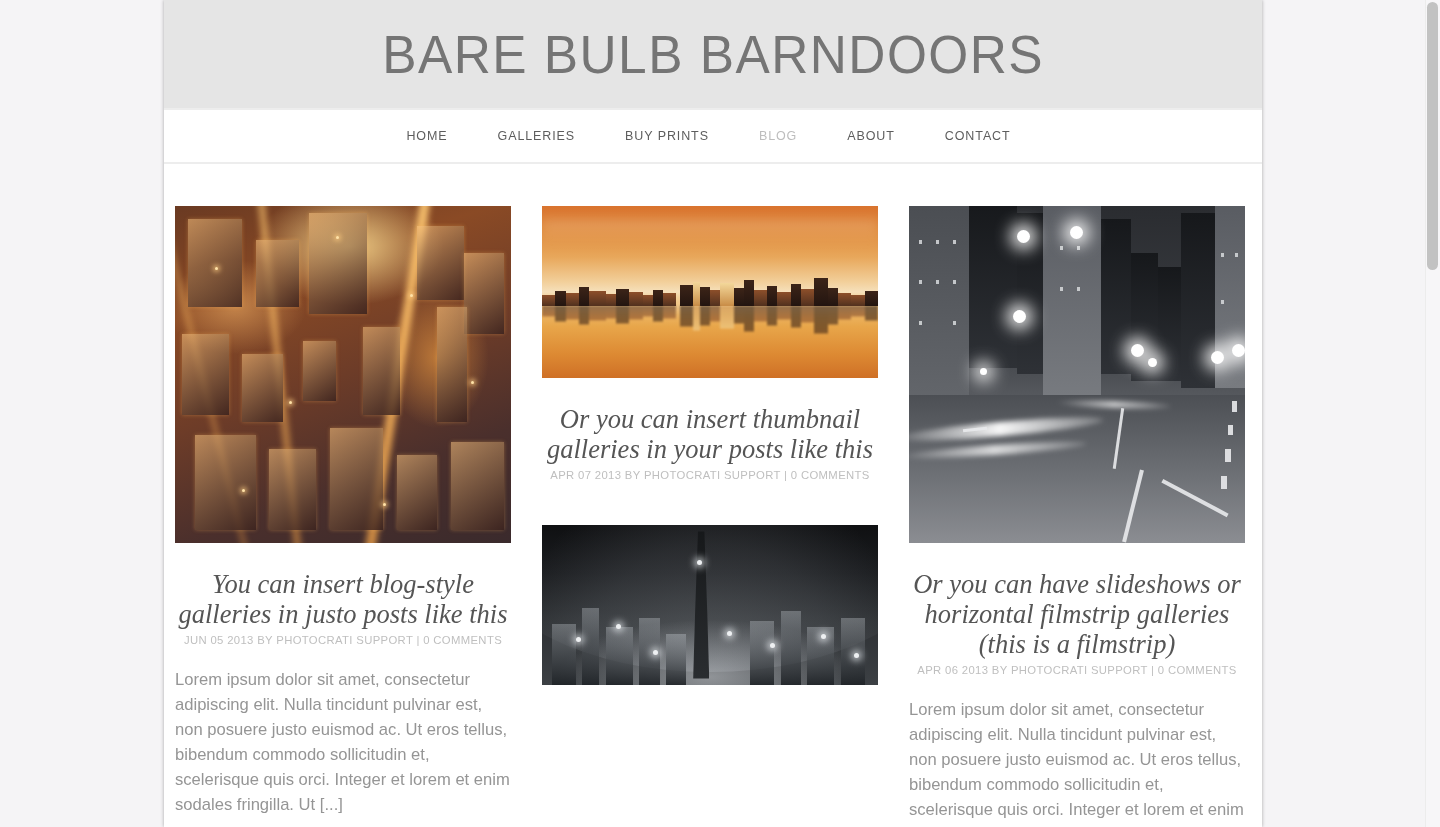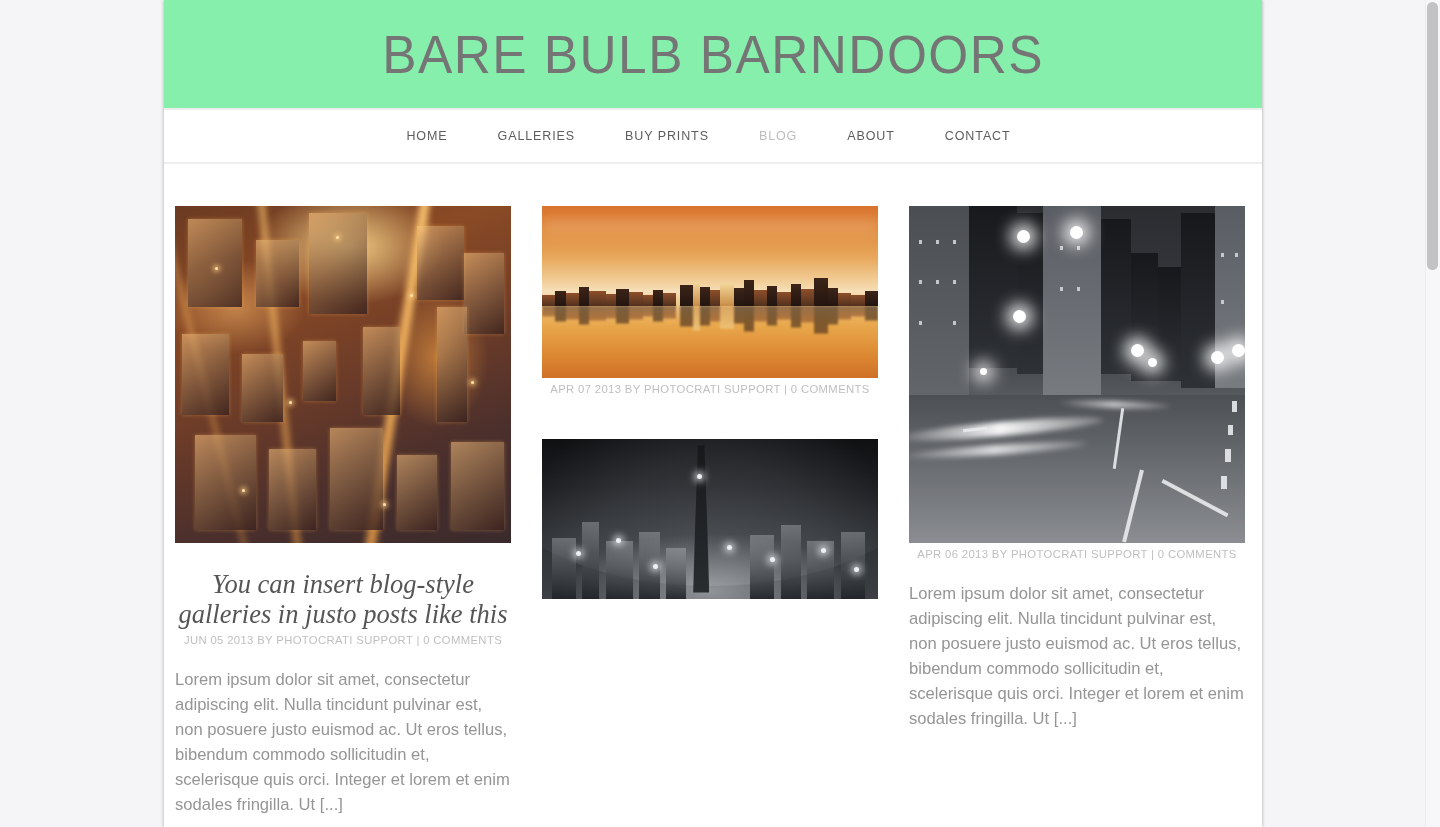--- a/index.html
+++ b/index.html
@@ -29,21 +29,21 @@
     background: #ffffff;
     box-shadow: -1px 0 3px rgba(0,0,0,0.16), 1px 0 3px rgba(0,0,0,0.16);
   }
 
   
   .site-header {
     height: 108px;
     display: flex;
     align-items: center;
     justify-content: center;
-    background: #86efac;
+    background: #e5e5e5;
   }
   .site-title {
     font-family: "Liberation Sans", sans-serif;
     font-weight: 300;
     font-size: 53px;
     letter-spacing: 1.5px;
     color: #757575;
     line-height: 1;
     white-space: nowrap;
     transform: scaleX(0.97);
@@ -377,20 +377,21 @@
                 <div class="sky-b" style="left:77%; width:4%;  height:60%;"></div>
                 <div class="sky-b dark" style="left:81%; width:4%; height:100%;"></div>
                 <div class="sky-b dark" style="left:85%; width:3%;  height:66%;"></div>
                 <div class="sky-b" style="left:88%; width:4%;  height:48%;"></div>
                 <div class="sky-b" style="left:92%; width:4%;  height:40%;"></div>
                 <div class="sky-b dark" style="left:96%; width:4%;  height:52%;"></div>
               </div>
             </div>
           </a>
 
+          <h2 class="post-title">Or you can insert thumbnail galleries in your posts like this</h2>
           <div class="post-meta">APR 07 2013 BY PHOTOCRATI SUPPORT | 0 COMMENTS</div>
         </article>
 
         <article class="post">
           <a class="post-thumb thumb-pano">
             <div class="img-base art-bw-aerial">
               <div class="aerial-arc"></div>
               <div class="tower"></div>
               <div class="aerial-blk" style="left:3%;  top:62%; width:7%;  height:38%;"></div>
               <div class="aerial-blk" style="left:12%; top:52%; width:5%;  height:48%;"></div>
@@ -463,20 +464,21 @@
               <div class="bw-line" style="left:66%; top:78%;  width:4px; height:22%; transform:rotate(14deg);"></div>
               <div class="bw-line" style="left:74%; top:86%;  width:22%; height:4px; transform:rotate(28deg);"></div>
               <div class="bw-line" style="left:96%; top:58%;  width:5px; height:3%;"></div>
               <div class="bw-line" style="left:95%; top:65%;  width:5px; height:3%;"></div>
               <div class="bw-line" style="left:94%; top:72%;  width:6px; height:4%;"></div>
               <div class="bw-line" style="left:93%; top:80%;  width:6px; height:4%;"></div>
               <div class="bw-line" style="left:16%; top:66%;  width:7%;  height:3px; transform:rotate(-6deg);"></div>
             </div>
           </a>
 
+          <h2 class="post-title">Or you can have slideshows or horizontal filmstrip galleries (this is a filmstrip)</h2>
           <div class="post-meta">APR 06 2013 BY PHOTOCRATI SUPPORT | 0 COMMENTS</div>
           <p class="post-excerpt">Lorem ipsum dolor sit amet, consectetur adipiscing elit. Nulla tincidunt pulvinar est, non posuere justo euismod ac. Ut eros tellus, bibendum commodo sollicitudin et, scelerisque quis orci. Integer et lorem et enim sodales fringilla. Ut [...]</p>
         </article>
       </div>
 
     </main>
   </div>
 
   <div class="scrollbar-track">
     <div class="scrollbar-thumb"></div>

